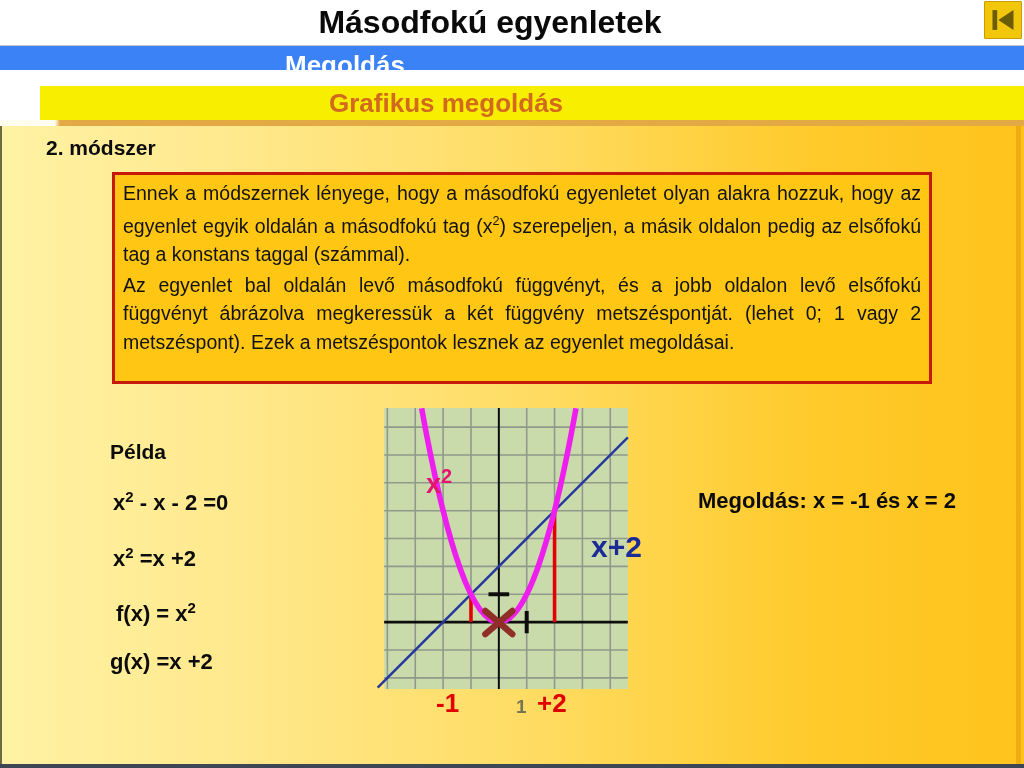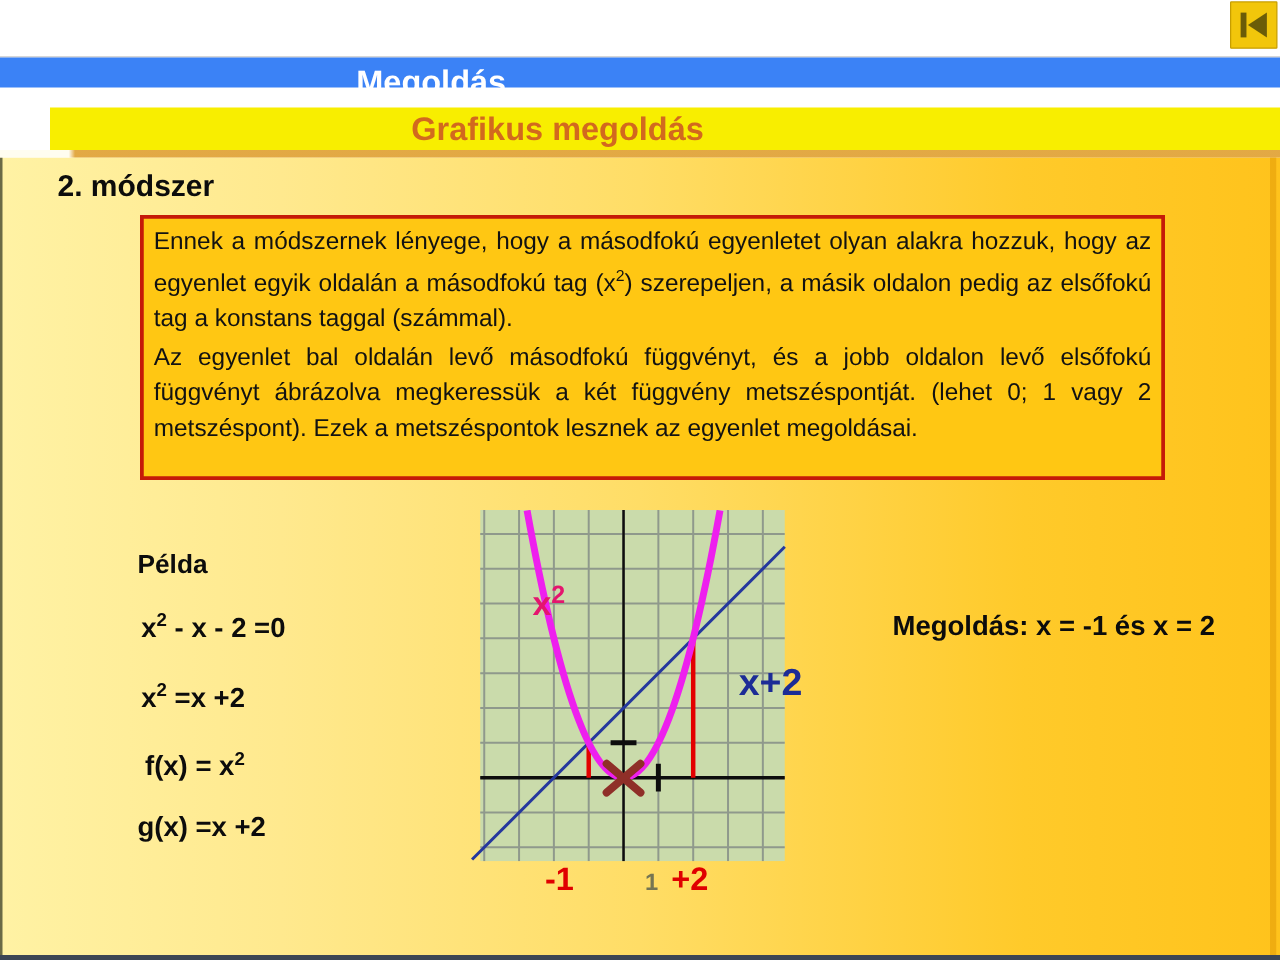--- a/index.html
+++ b/index.html
@@ -21,35 +21,35 @@
   .top-strip{position:absolute;left:0;top:120px;width:1024px;height:6px;
              background:linear-gradient(90deg,#fffdf0 0px,#fffdf0 55px,rgba(217,140,6,0.75) 60px,rgba(217,140,6,0.75) 100%);}
 
   
   .body-bg{position:absolute;left:0;top:126px;width:1024px;height:638px;
            background:linear-gradient(90deg,#fff2a4 0%,#ffe98e 22%,#ffdd66 50%,#ffca2a 80%,#ffc31c 100%);}
   .left-edge{position:absolute;left:0;top:126px;width:2px;height:638px;background:#6a6a45;}
   .right-edge{position:absolute;left:1016px;top:126px;width:5px;height:638px;background:rgba(214,140,0,0.4);}
   .bottom-strip{position:absolute;left:0;top:764px;width:1024px;height:4px;background:#3c4654;}
 
-  .method-label{position:absolute;left:46px;top:136px;font-size:24px;font-weight:bold;color:#0c0c0c;}
+  .method-label{position:absolute;left:46px;top:136px;font-size:21px;font-weight:bold;color:#0c0c0c;}
 
   .info-box{position:absolute;left:112px;top:172px;width:798px;height:202px;
             background:#ffc713;border:3px solid #c51a08;padding:2px 8px;}
   .info-box p{margin:2px 0;font-size:19.5px;line-height:28.4px;color:#121212;
               text-align:justify;}
   .info-box sup{font-size:0.65em;}
 
   .example-label{position:absolute;left:110px;top:440px;font-size:21px;font-weight:bold;color:#0c0c0c;}
   .equation{position:absolute;font-size:22px;font-weight:bold;color:#0c0c0c;white-space:pre;}
   .equation sup{font-size:0.68em;}
   .eq1{left:113px;top:488px;} .eq2{left:113px;top:544px;}
   .eq3{left:116px;top:599px;} .eq4{left:110px;top:649px;}
 
-  .solution-text{position:absolute;left:698px;top:488px;font-size:22px;font-weight:bold;color:#0c0c0c;margin-left:16px;}
+  .solution-text{position:absolute;left:698px;top:488px;font-size:22px;font-weight:bold;color:#0c0c0c;}
 
   
   .graph{position:absolute;left:353px;top:408px;width:306px;height:281px;}
   .graph svg{position:absolute;left:0;top:0;width:100%;height:100%;display:block;}
   .glabel{position:absolute;font-weight:bold;white-space:pre;}
   .parabola-label{left:73px;top:57px;font-size:27px;color:#e4156e;}
   .parabola-label sup{font-size:20px;}
   .line-label{left:238px;top:122px;font-size:30px;color:#1c2c96;}
   .xneg{left:83px;top:280px;font-size:26px;color:#e00000;}
   .xpos{left:184px;top:280px;font-size:26px;color:#e00000;}
@@ -59,20 +59,21 @@
 <body>
 
 <div class="slide">
 
   <div class="body-bg"></div>
   <div class="left-edge"></div>
   <div class="right-edge"></div>
   <div class="bottom-strip"></div>
 
   <header class="titlebar">
+    <h1 class="page-title" style="margin:0">Másodfokú egyenletek</h1>
     <button class="back-btn">
       <svg width="28" height="28" viewBox="0 0 24 24">
         <rect x="3" y="3.5" width="4" height="17" fill="#6b5c08"></rect>
         <polygon points="21,3.5 21,20.5 8,12" fill="#6b5c08"></polygon>
       </svg>
     </button>
   </header>
 
   <div class="bar-orange">
     <span>Megoldás</span>

